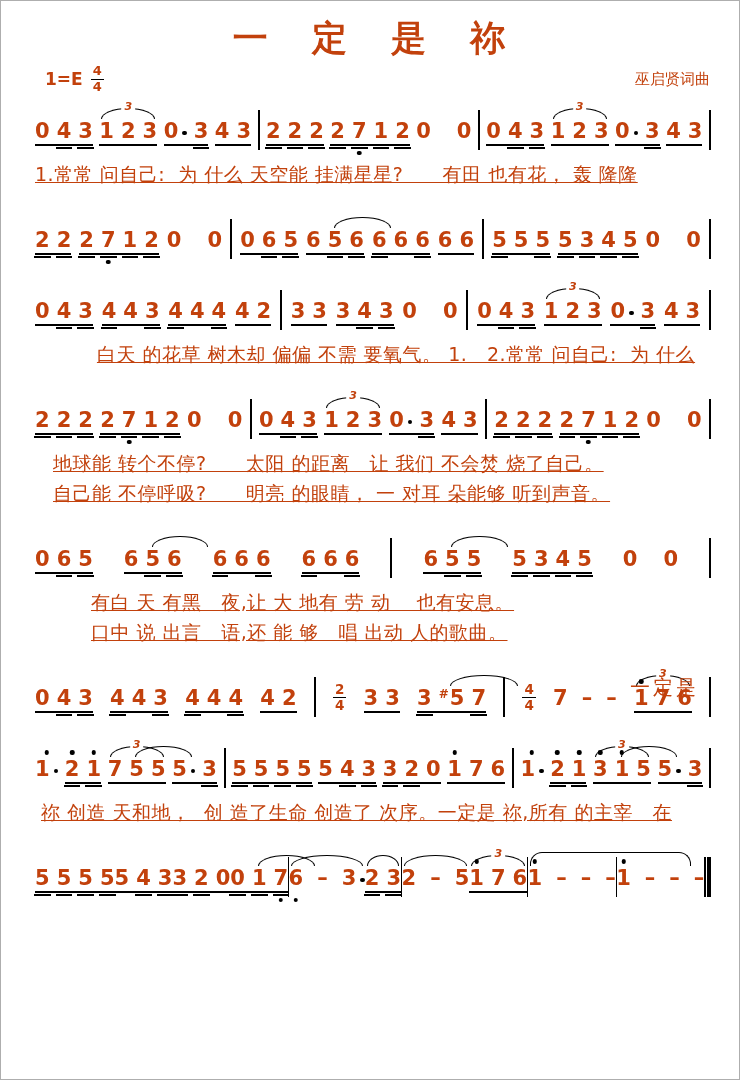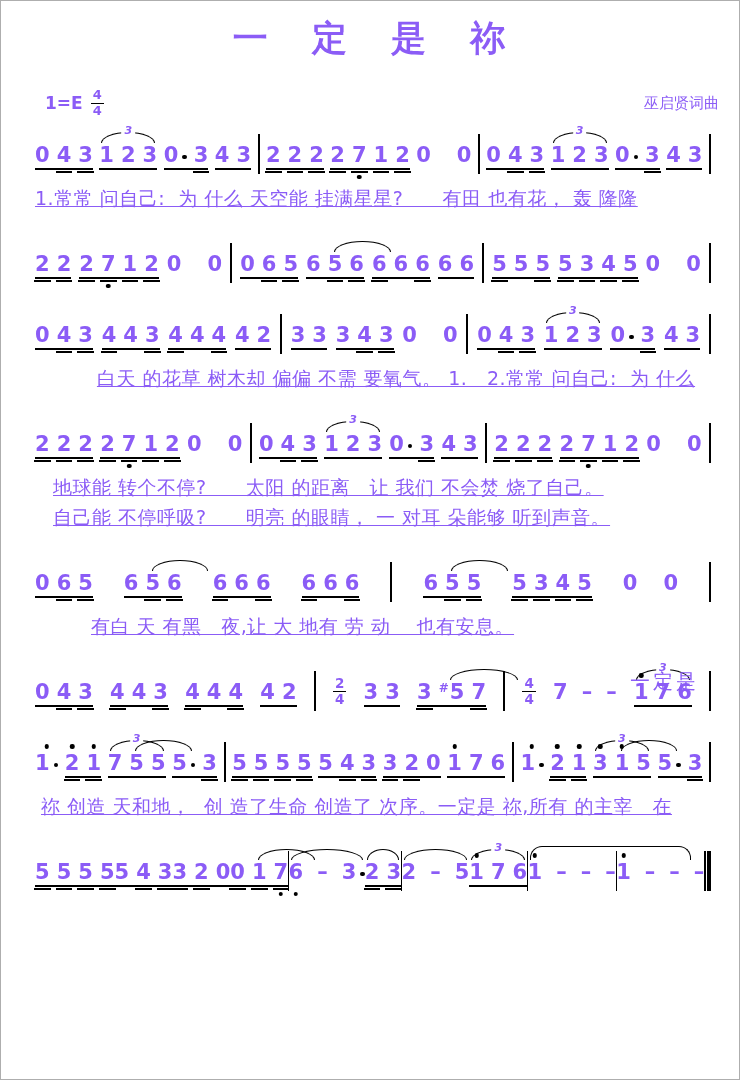--- a/index.html
+++ b/index.html
@@ -1,25 +1,25 @@
 <!DOCTYPE html>
 <html><head>
 <meta charset="utf-8">
 <style>
   html,body{margin:0;padding:0;background:#fff;}
   .sheet{
     position:relative;width:740px;height:1080px;box-sizing:border-box;
     background:#fff;border:1px solid #aeaeae;overflow:hidden;
-    font-family:"DejaVu Sans","Liberation Sans",sans-serif;color:#8b5cf6;
+    font-family:"DejaVu Sans","Liberation Sans",sans-serif;color:#c2410c;
   }
   .title{
     text-align:center;font-size:35px;font-weight:bold;margin-top:14px;
     word-spacing:28px;letter-spacing:2px;white-space:pre;
   }
-  .meta{display:flex;justify-content:space-between;align-items:center;padding:0 20px 0 44px;margin-top:24px;height:34px;}
+  .meta{display:flex;justify-content:space-between;align-items:center;padding:0 29px 0 44px;margin-top:0;height:34px;}
   .keysig{display:flex;align-items:center;gap:8px;font-size:17px;font-weight:bold;}
   .frac{display:inline-flex;flex-direction:column;align-items:center;font-size:13px;line-height:1.1;font-weight:bold;}
   .frac .num{border-bottom:1.5px solid #000;padding:0 2px;}
   .credit{font-size:15px;}
 
   #score{padding:22px 28px 0 34px;}
   .system{position:relative;margin-bottom:39px;}
   .notation{display:flex;align-items:flex-end;justify-content:space-between;height:32px;}
   .grp{position:relative;display:inline-flex;align-items:flex-end;gap:7px;
        padding-bottom:8px;font-size:21px;font-weight:bold;line-height:1;}
@@ -625,20 +625,21 @@
             <span class="note">
               <span class="dg">0</span>
             </span>
             <span class="note">
               <span class="dg">0</span>
             </span>
           </div>
           <div class="bar"></div>
         </div>
         <div class="lyric">有白 天 有黑   夜,让 大 地有 劳 动    也有安息。</div>
+        <div class="lyric">口中 说 出言   语,还 能 够   唱 出动 人的歌曲。</div>
       </div>
       <div class="system">
         <div class="notation">
           <div class="grp u1">
             <span class="note">
               <span class="dg">0</span>
             </span>
             <span class="note u2">
               <span class="dg">4</span>
             </span>

